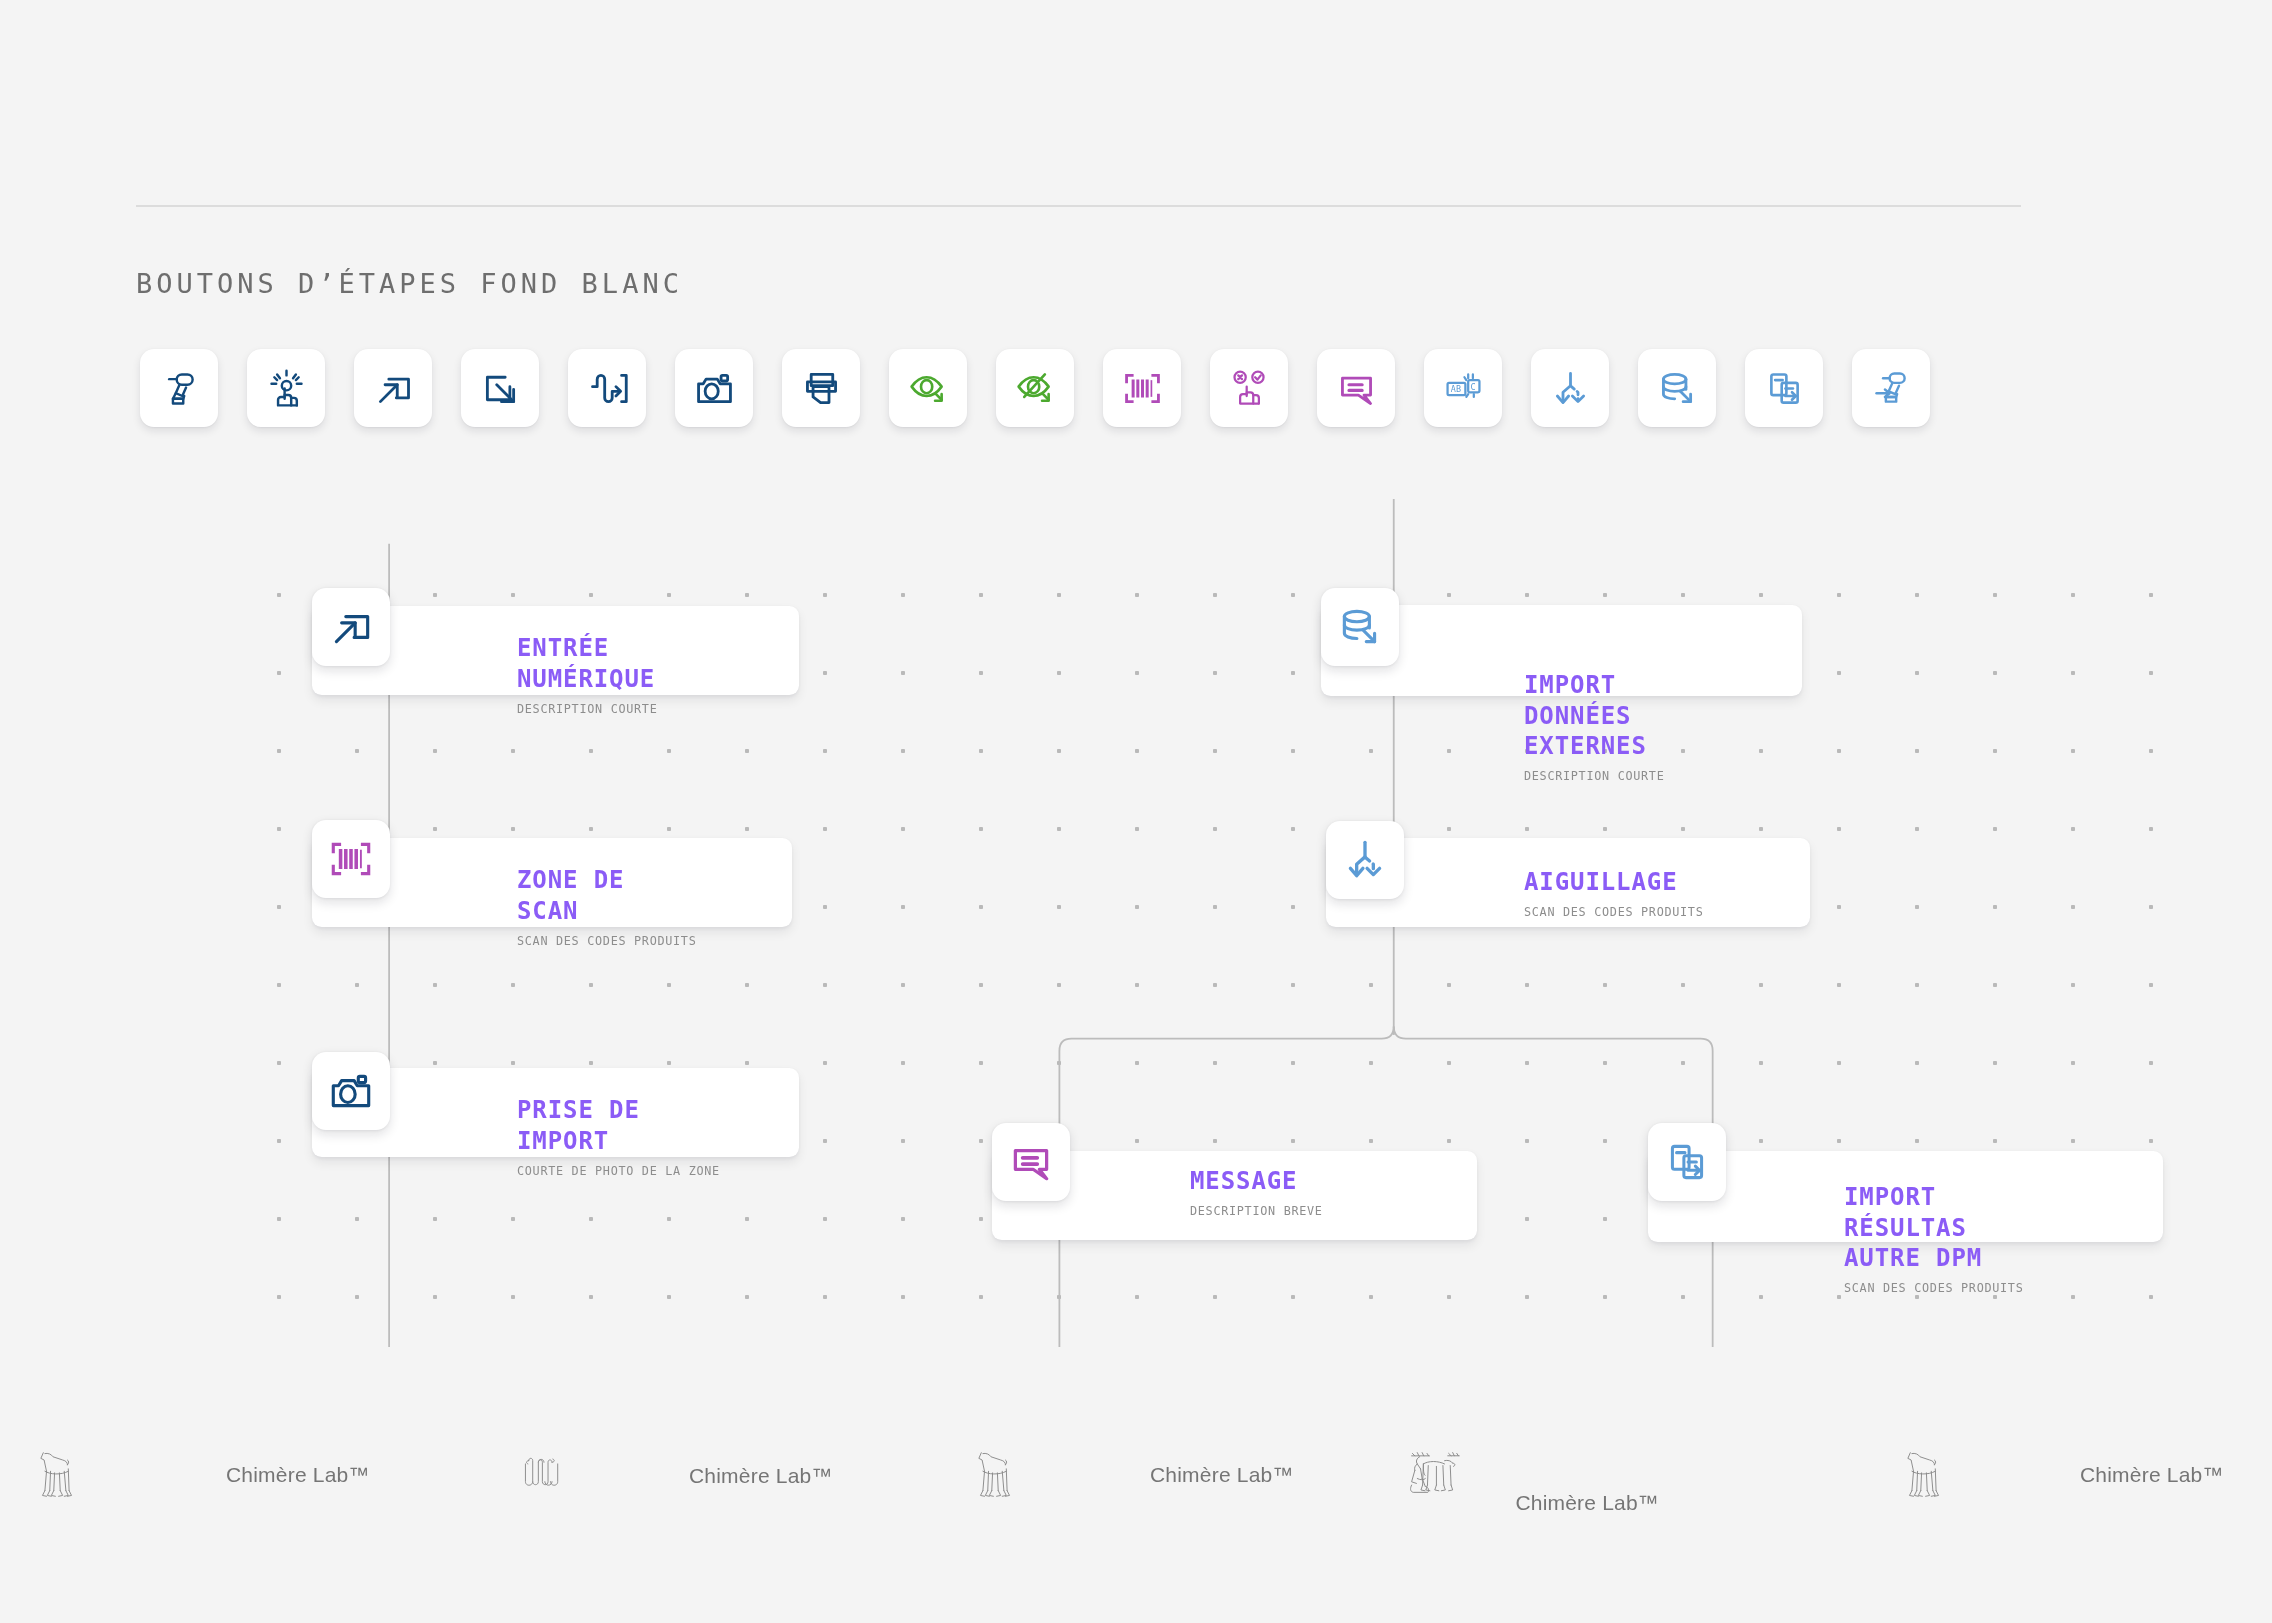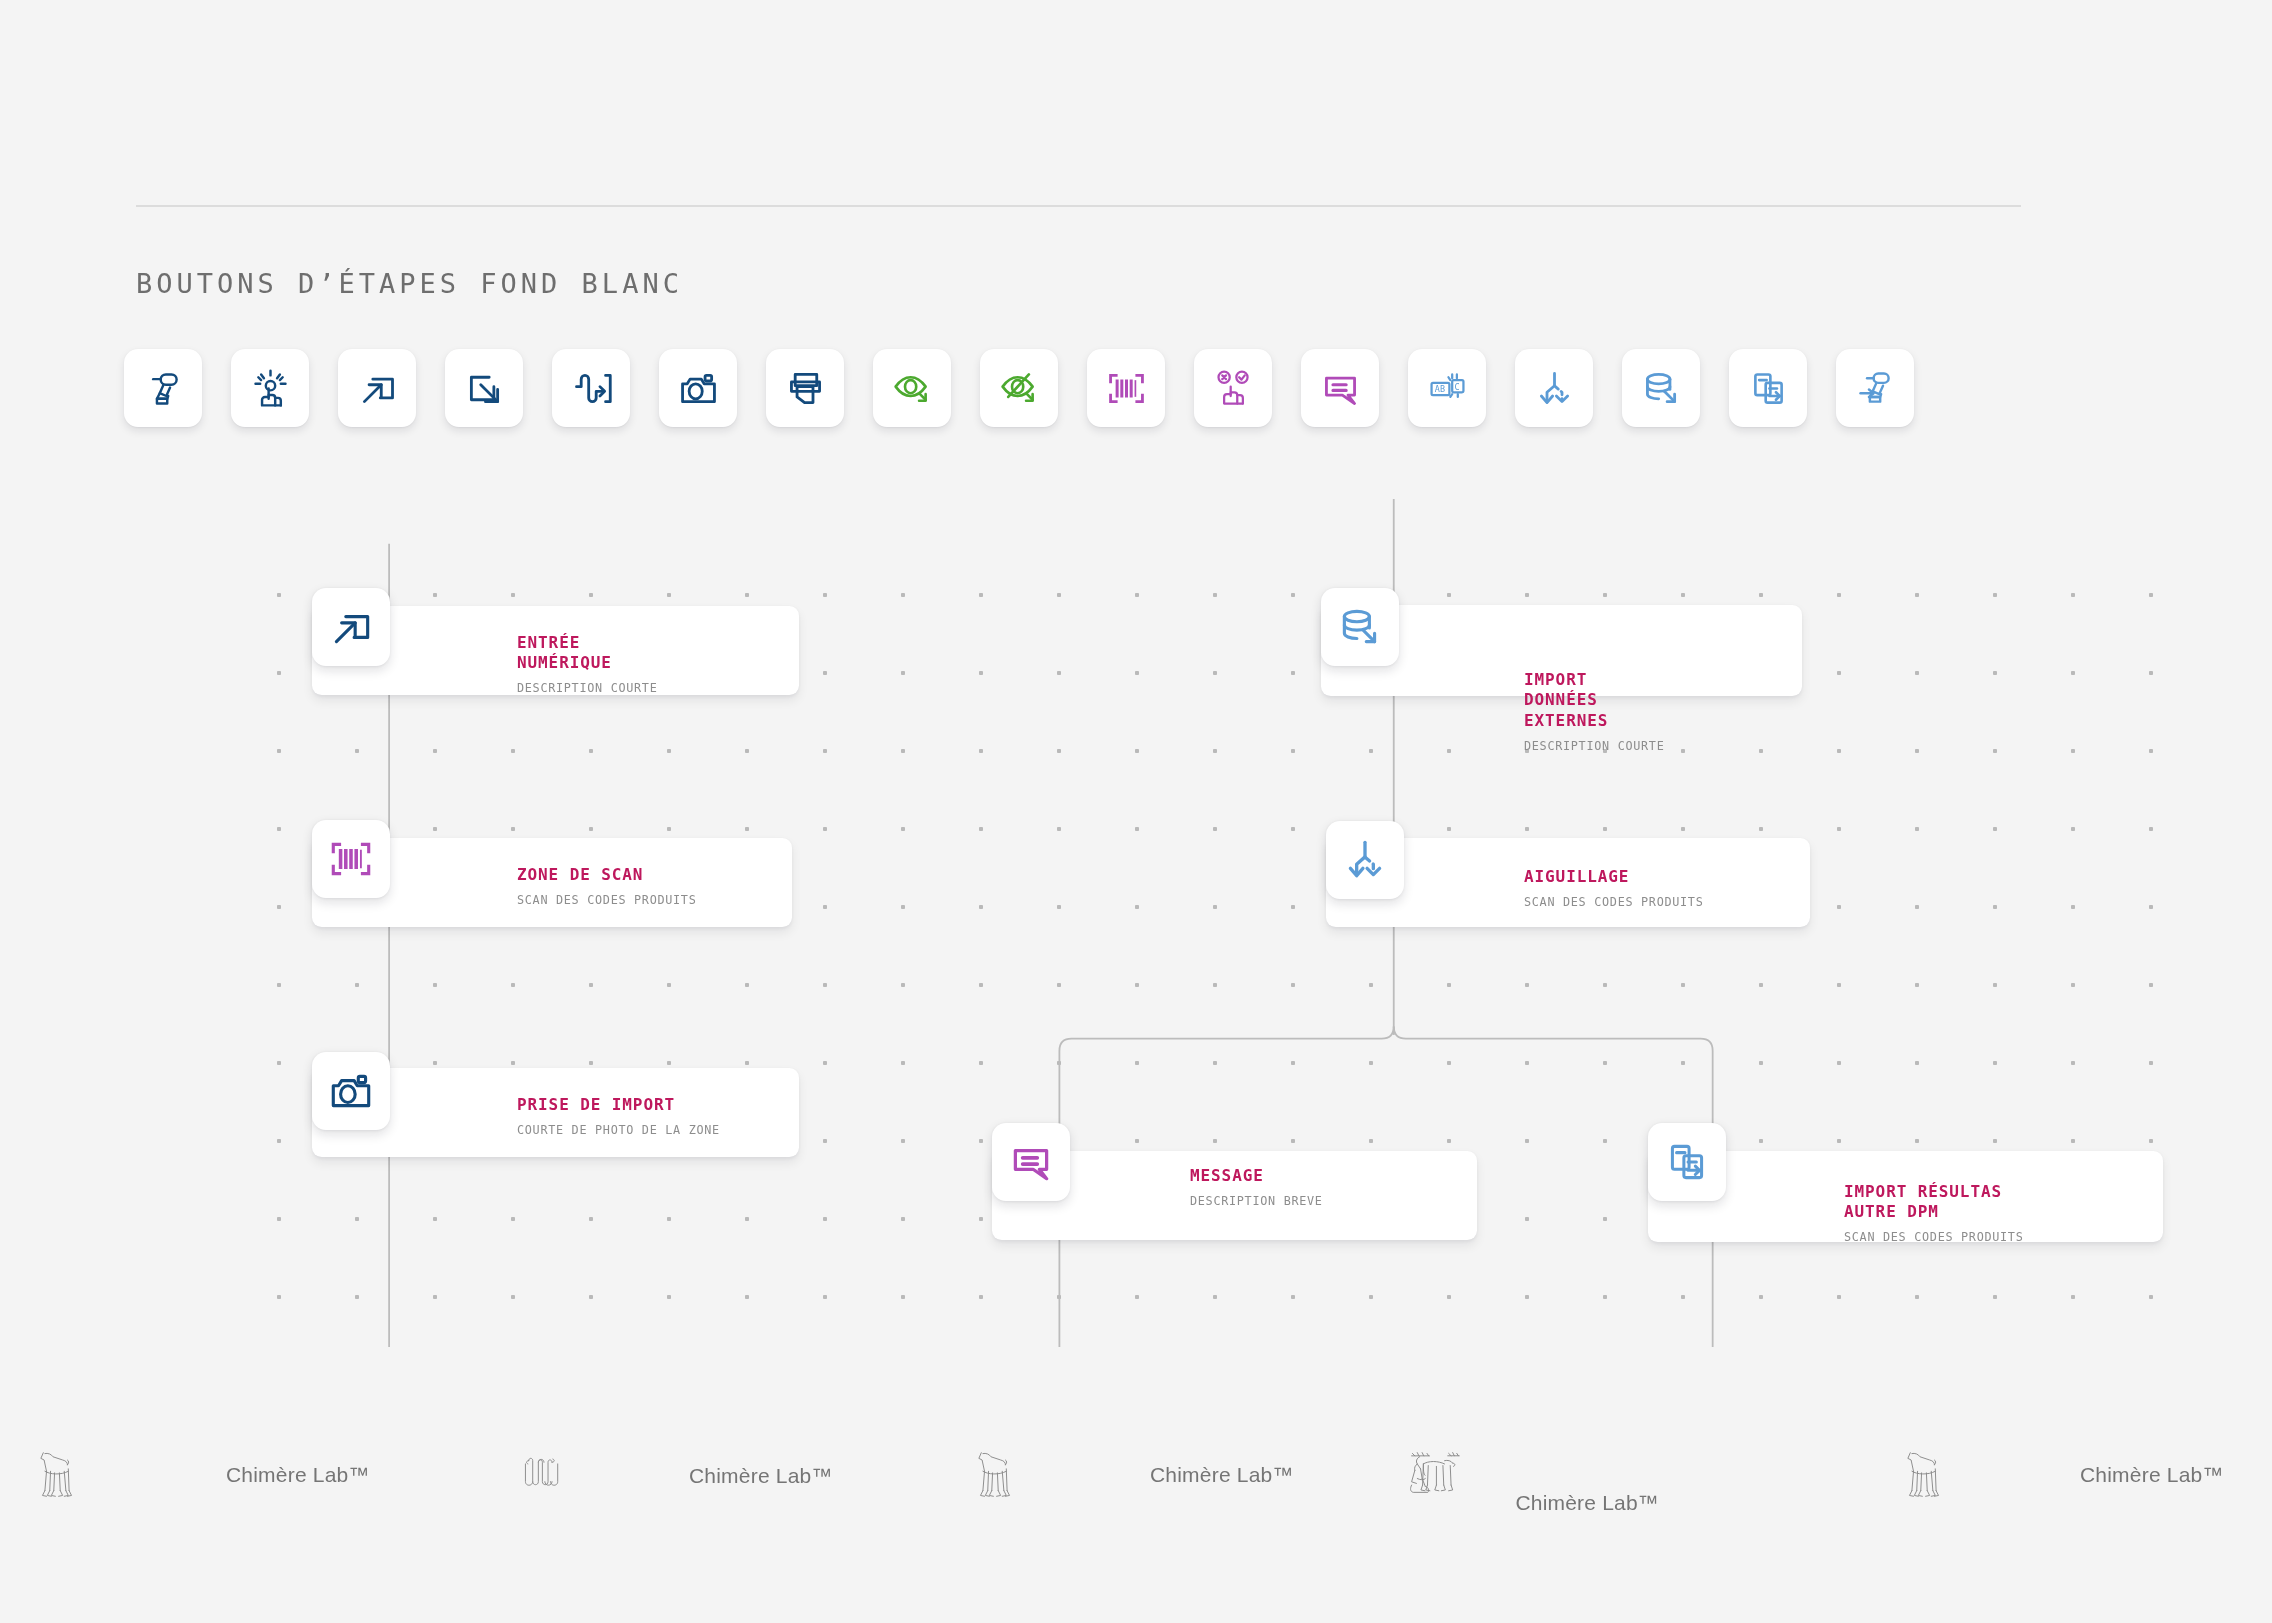--- a/index.html
+++ b/index.html
@@ -36,21 +36,21 @@
     font-size: 27px;
     letter-spacing: 4px;
     color: #6e6e6e;
     font-weight: 400;
     white-space: nowrap;
   }
 
   
   .palette {
     position: absolute;
-    left: 124px; top: 349px;
+    left: 140px; top: 349px;
     display: flex;
     gap: 29px;
   }
   .palette-tile {
     width: 78px; height: 78px;
     background: #ffffff;
     border-radius: 14px;
     box-shadow: 0 4px 9px rgba(20,20,35,0.10), 0 0.8px 1.6px rgba(20,20,35,0.05);
     display: flex; align-items: center; justify-content: center;
     flex: 0 0 auto;
@@ -83,23 +83,23 @@
     border-radius: 14px;
     box-shadow: 0 4.9px 10.6px rgba(20,20,35,0.12), 0 0.8px 2.4px rgba(20,20,35,0.06);
     display: flex; align-items: center; justify-content: center;
     z-index: 3;
   }
   .step-icon svg { width: 50px; height: 50px; display: block; }
   .step-text { position: absolute; z-index: 4; }
   .step-title {
     font-family: "DejaVu Sans Mono", "Liberation Mono", monospace;
     font-weight: 700;
-    font-size: 16px;
+    font-size: 24px;
     letter-spacing: 0.9px;
-    color: #be185d;
+    color: #8b5cf6;
     line-height: 1.28;
     white-space: pre-line;
   }
   .step-desc {
     font-family: "DejaVu Sans Mono", "Liberation Mono", monospace;
     font-weight: 400;
     font-size: 11.8px;
     letter-spacing: 0.7px;
     color: #8d8d8d;
     margin-top: 7.3px;

